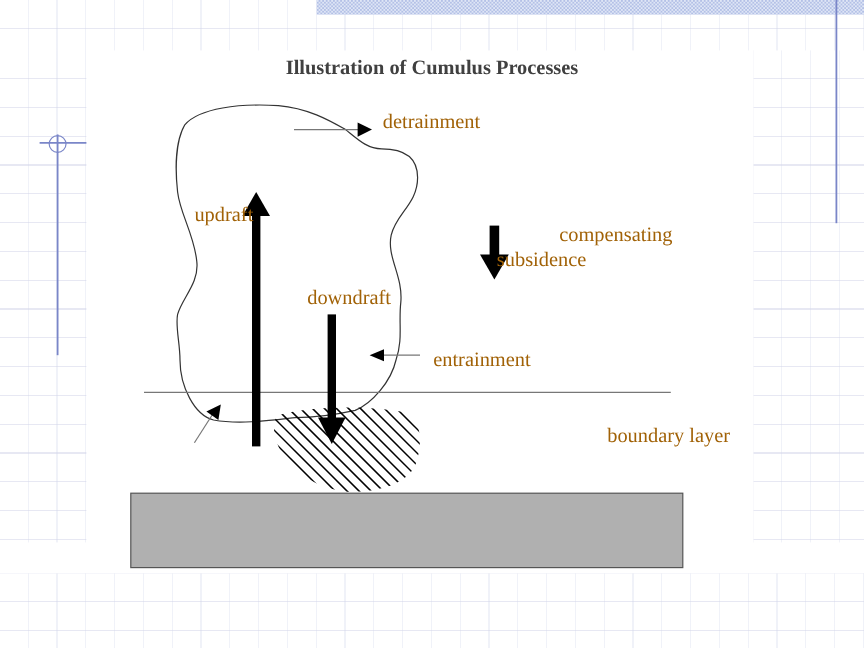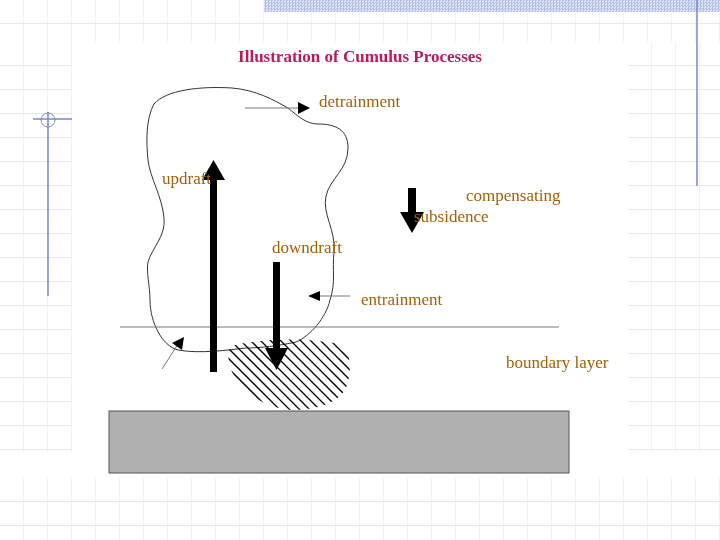--- a/index.html
+++ b/index.html
@@ -15,21 +15,21 @@
         repeating-linear-gradient(to right, transparent 0 23px, rgba(200,205,230,0.5) 23px 24px);
     }
     .banner {
       position: absolute; left: 264px; top: 0; width: 456px; height: 12px;
       background-color: #c9d3ee;
       background-image: repeating-conic-gradient(#b3c0e6 0 25%, #dfe6f6 0 50%);
       background-size: 3px 3px;
     }
     .title {
       position: absolute; left: 0; width: 720px; top: 47px;
-      text-align: center; font-weight: bold; font-size: 17px; color: #be185d;
+      text-align: center; font-weight: bold; font-size: 17px; color: #404040;
     }
     .label { position: absolute; font-size: 17px; color: #a16207; white-space: nowrap; line-height: 18px; }
     svg.diagram { position: absolute; left: 0; top: 0; }
   </style>
 </head>
 <body>
 
 <div class="grid-cells" style="left:0;top:0;width:720px;height:42px;opacity:0.55;"></div>
 <div class="grid-cells" style="left:0;top:42px;width:72px;height:410px;opacity:0.55;"></div>
 <div class="grid-cells" style="left:628px;top:42px;width:92px;height:410px;opacity:0.55;"></div>
@@ -113,15 +113,15 @@
   <g>
     <line x1="162" y1="369" x2="178" y2="344" stroke="#777" stroke-width="1"></line>
     <polygon points="172,343 184,337 182,350" fill="#000"></polygon>
   </g>
 </svg>
 
 <div class="label" style="left:319px;top:93px;">detrainment</div>
 <div class="label" style="left:162px;top:134px;margin-top:36px;">updraft</div>
 <div class="label" style="left:434px;top:187px;margin-left:32px;">compensating</div>
 <div class="label" style="left:414px;top:208px;">subsidence</div>
-<div class="label" style="left:256px;top:239px;margin-left:16px;">downdraft</div>
+<div class="label" style="left:256px;top:239px;">downdraft</div>
 <div class="label" style="left:361px;top:291px;font-family:Liberation Serif, serif;">entrainment</div>
 <div class="label" style="left:506px;top:354px;">boundary layer</div>
 
 </body></html>

